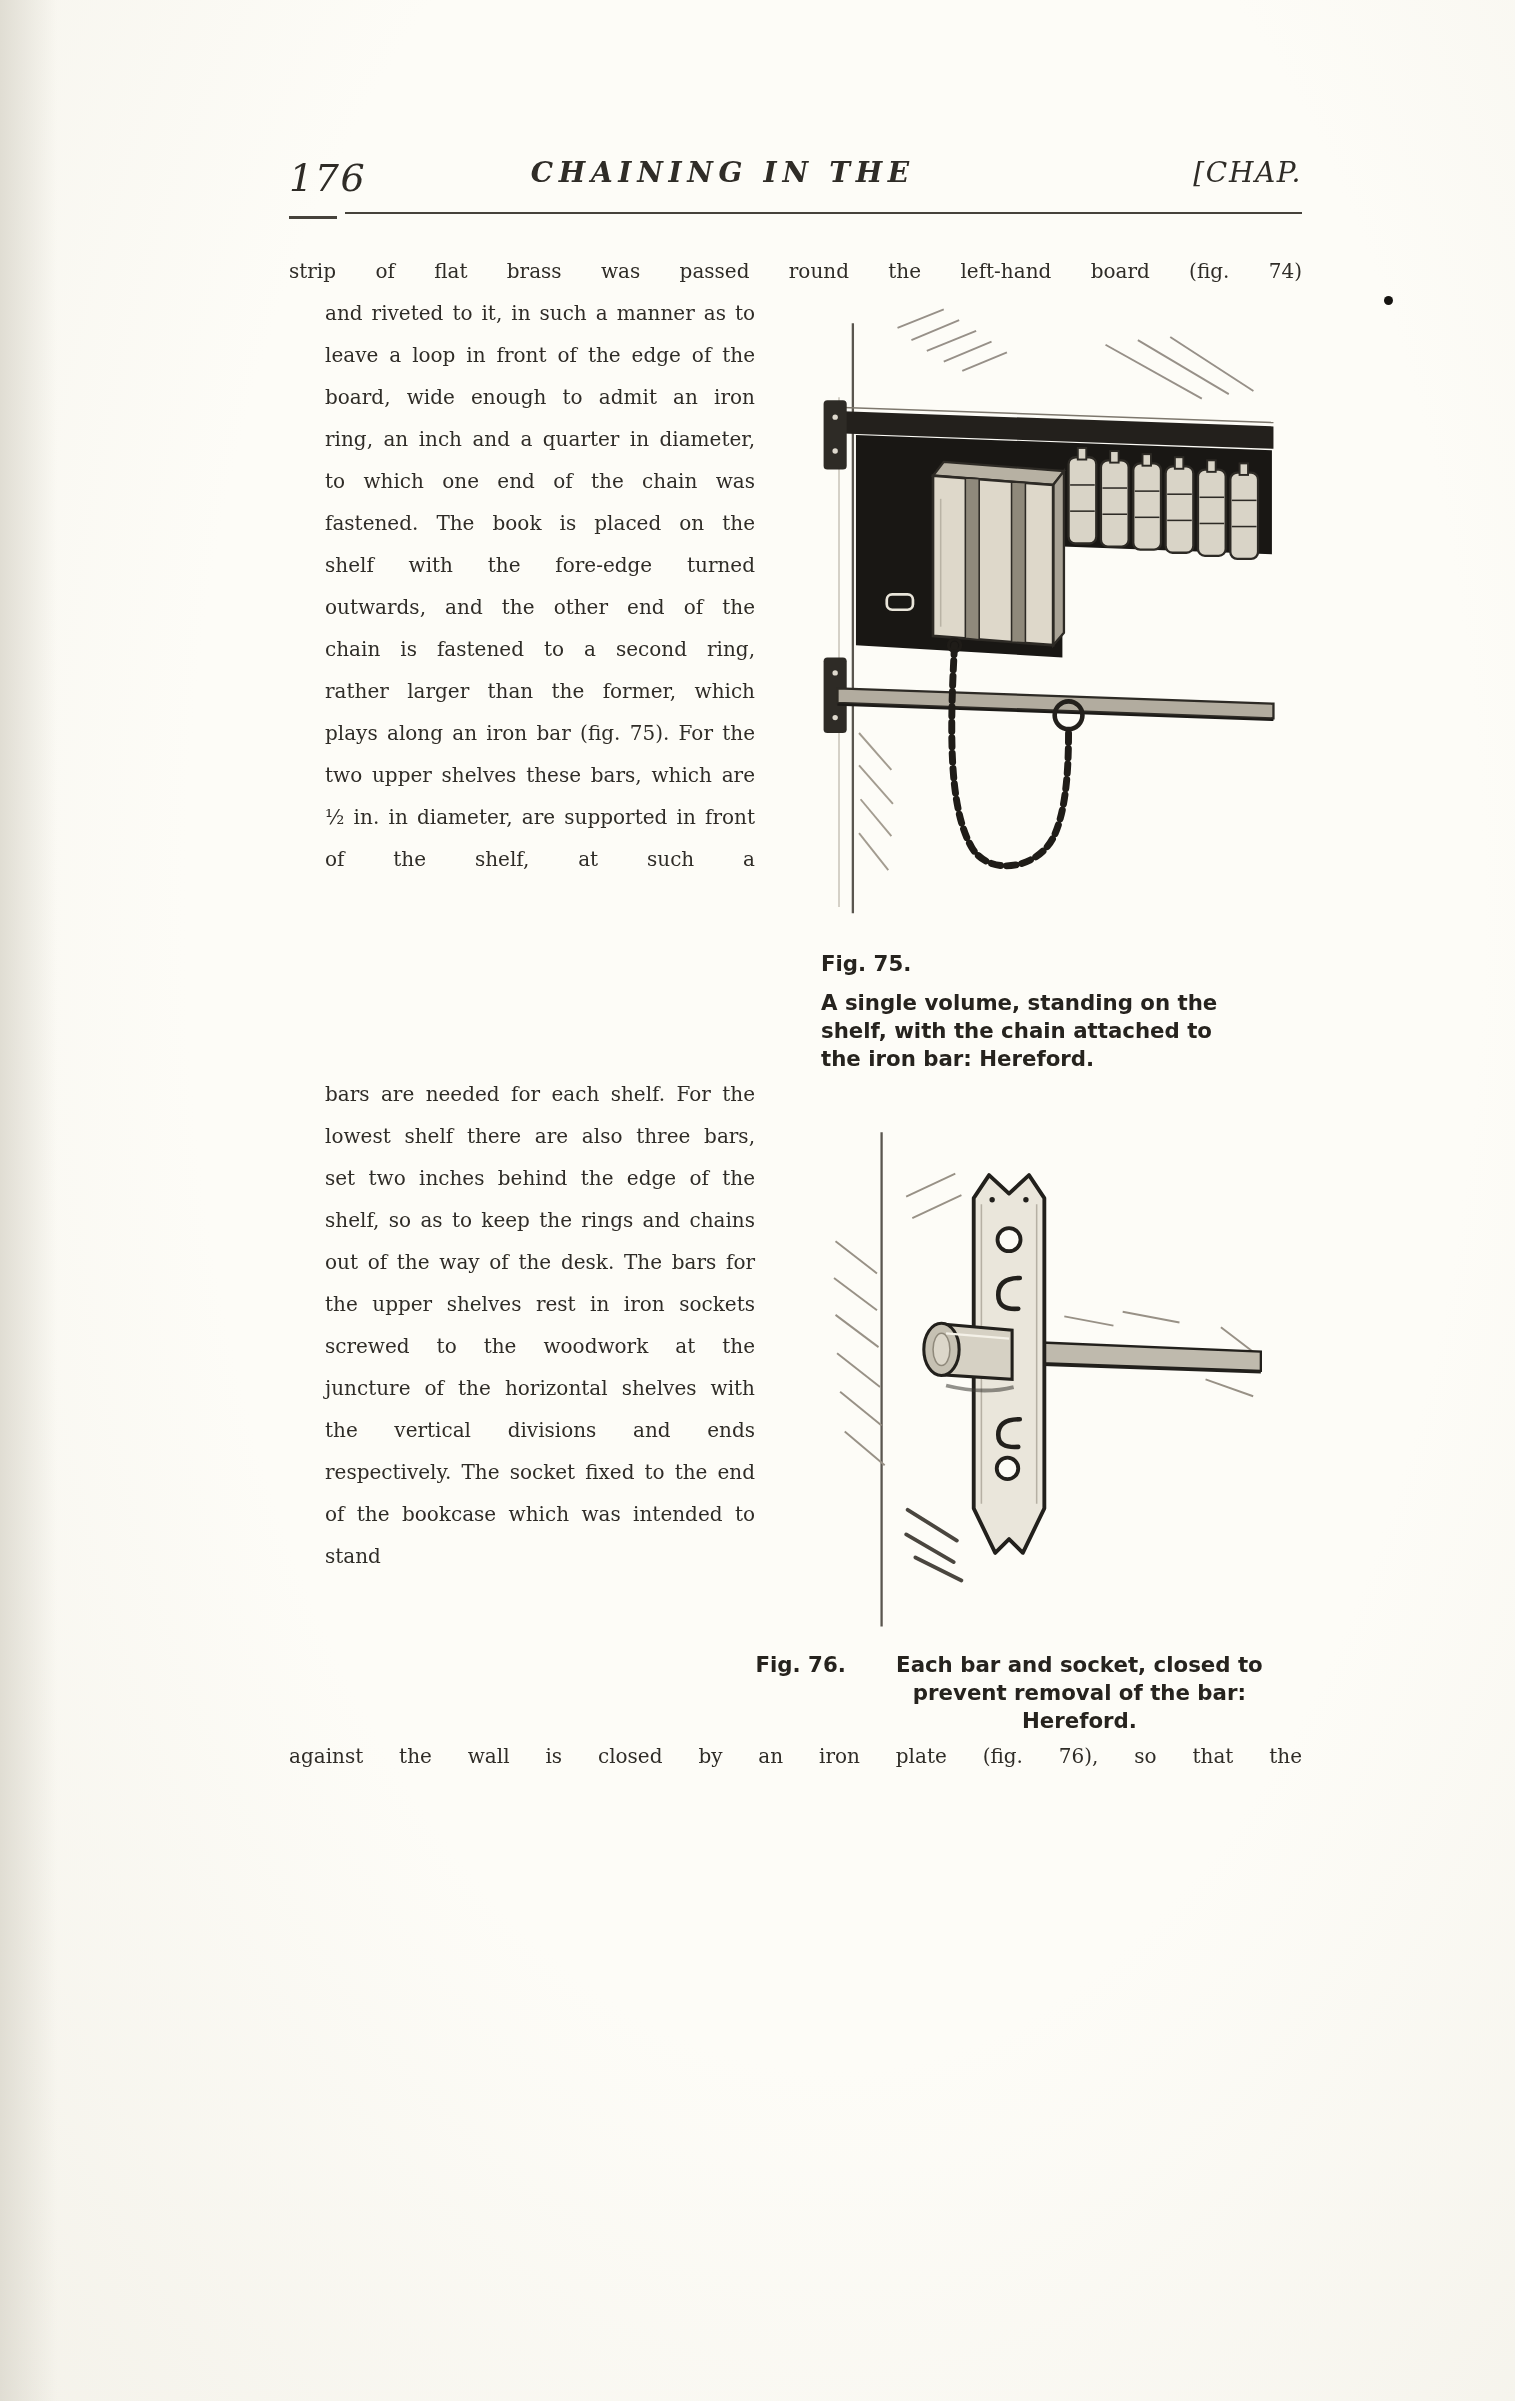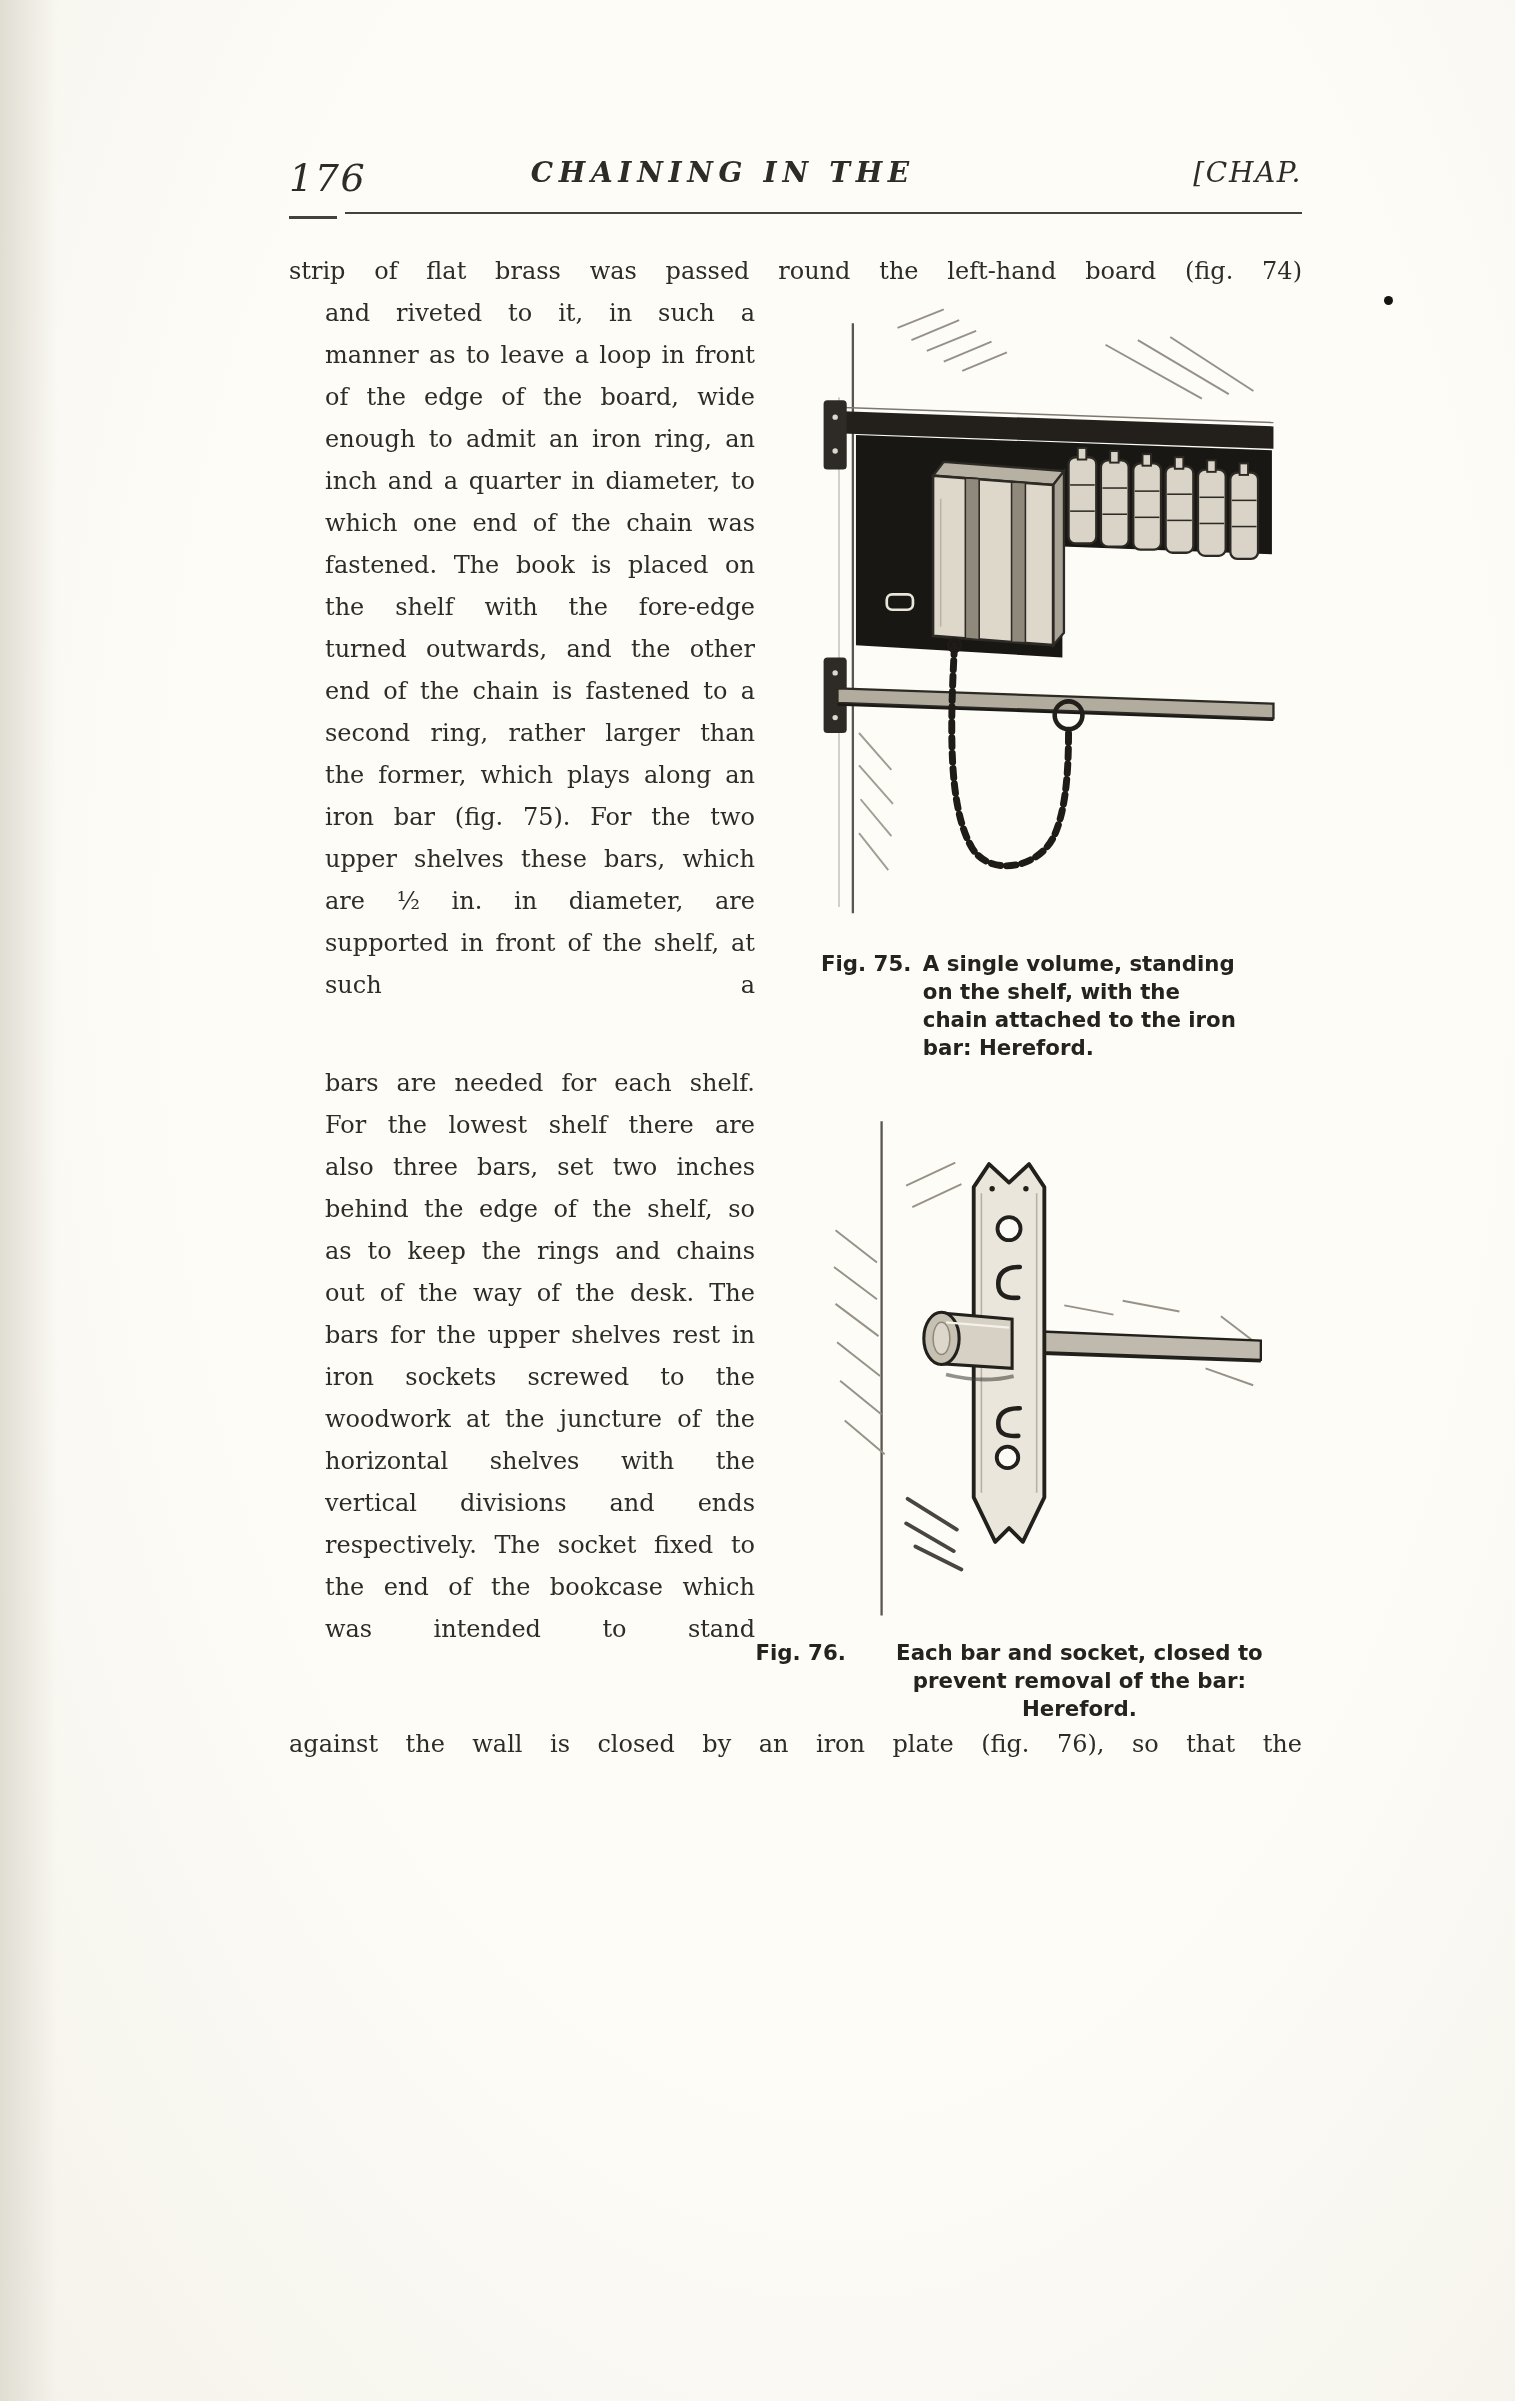--- a/index.html
+++ b/index.html
@@ -29,41 +29,41 @@
   .page-number { font-size: 38px; letter-spacing: 1.6px; }
   .running-title { font-size: 28px; letter-spacing: 5.7px; font-weight: 600; transform: translateX(-57px); }
   .chapter-mark { font-size: 28px; letter-spacing: 1.6px; }
 
   .header-rule { display: flex; align-items: flex-start; gap: 8.2px; margin-top: 11.5px; margin-bottom: 31px; }
   .rule-dash { width: 48px; height: 2.5px; background: #46423b; margin-top: 4.9px; }
   .rule-main { flex: 1; height: 2.5px; background: #46423b; }
 
   .page-body p { margin: 0; }
   .body-text {
-    font-size: 24px; line-height: 42px; color: #2f2c27;
+    font-size: 20px; line-height: 42px; color: #2f2c27;
     word-spacing: 2.5px;
   }
   .cont { text-align: justify; text-align-last: justify; }
 
   .row { display: flex; margin-left: 36px; }
   .col-text { flex: 0 0 430px; width: 430px; }
   .col-fig { flex: 1; min-width: 0; margin: 0; }
   figure { margin: 0; }
 
   .fig-art svg { display: block; }
   .fig75 .fig-art { width: 493px; margin: 4.9px auto 21.3px auto; }
   .fig76 .fig-art { width: 476px; margin: 53px auto 18px auto; }
 
   .fig-caption {
     font-family: "DejaVu Sans", "Liberation Sans", sans-serif;
     font-weight: 700; font-size: 21.3px; line-height: 28px; color: #26231e;
     display: flex; gap: 11.5px;
   }
   .fig-label { white-space: nowrap; }
-  .fig75 .fig-caption { width: 415px; margin: 0 auto; }
+  .fig75 .fig-caption { width: 415px; margin: 0 auto; flex-direction: column; }
   .fig76 .fig-caption { width: 546px; margin: 0 auto; }
   .fig76 .fig-text { flex: 1; text-align: center; }
 
   .ink-dot {
     position: absolute; top: 296px; right: 123px;
     width: 9px; height: 9px; border-radius: 50%; background: #161411;
   }
 </style>
 </head>
 <body>

